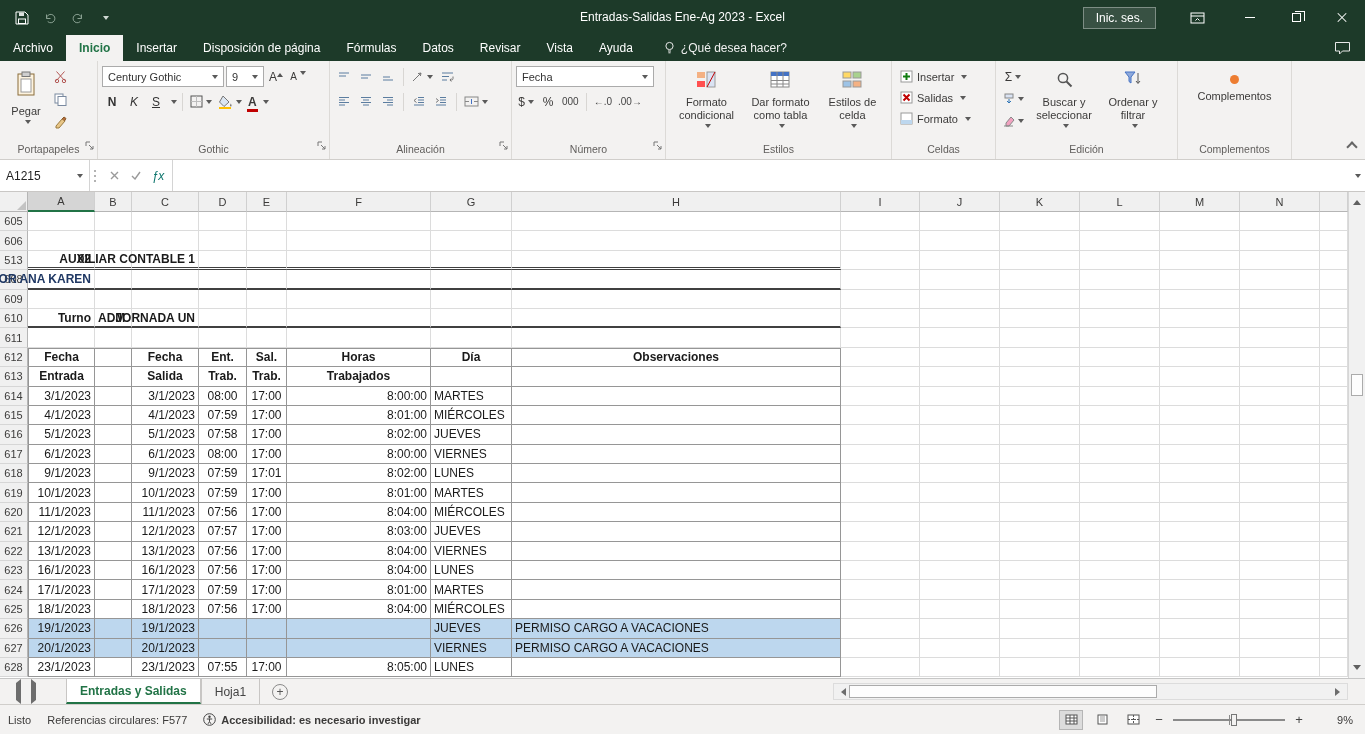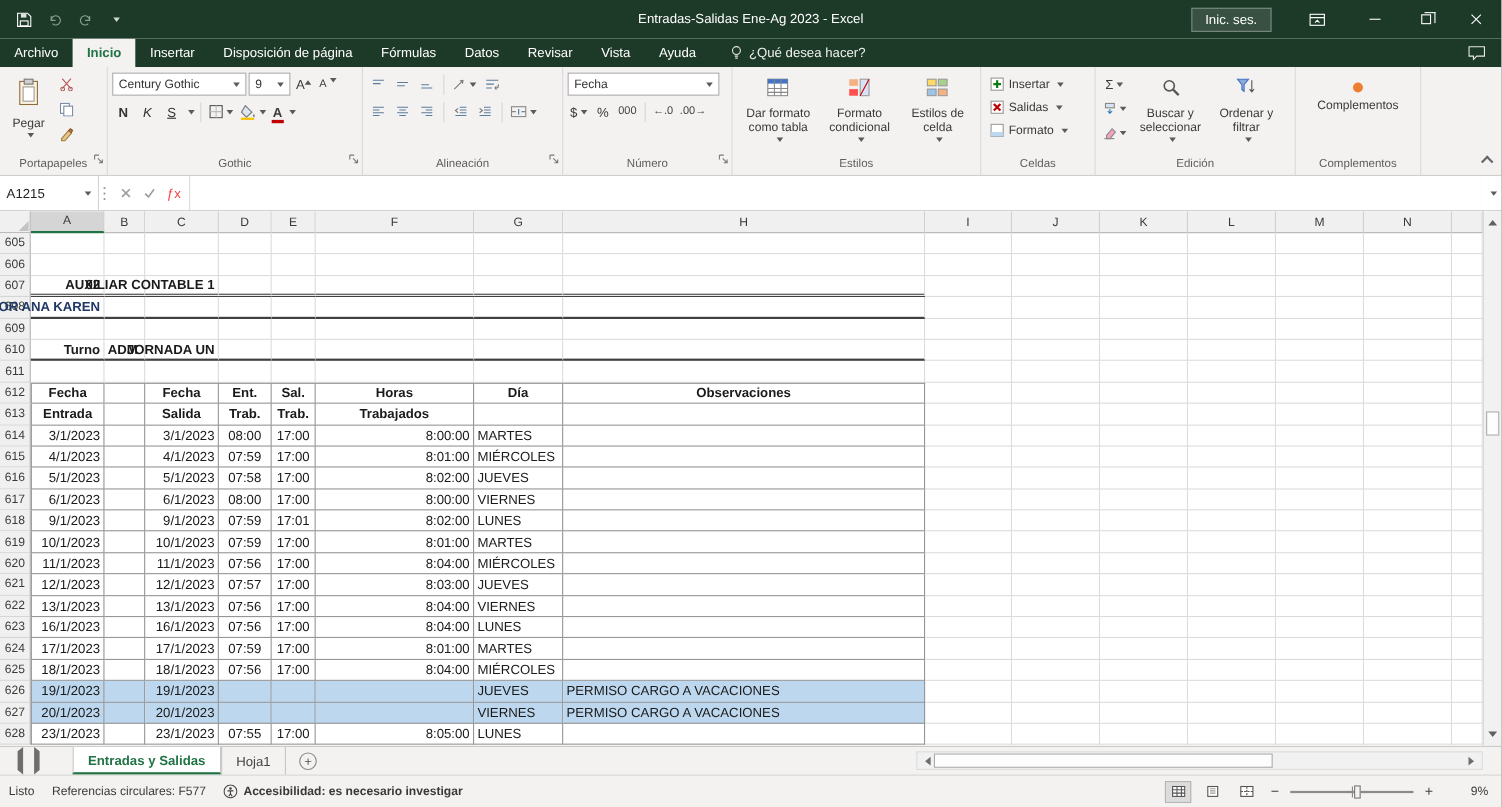--- a/index.html
+++ b/index.html
@@ -58,21 +58,21 @@
   .collapse{position:absolute;right:9px;bottom:8px;width:8px;height:8px;border-left:2px solid #666;border-top:2px solid #666;transform:rotate(45deg)}
 
   
   .fbar{height:32px;background:#f3f2f1;display:flex;align-items:stretch;border-bottom:1px solid #c9c7c5}
   .namebox{width:90px;background:#fff;border-right:1px solid #d4d4d4;display:flex;align-items:center;font-size:12px;color:#222;padding:0 6px}
   .namebox .dd{margin-left:auto}
   .fbdots{width:10px;display:flex;align-items:center;justify-content:center;background:#fff}
   .dots{width:2px;height:2px;background:#9a9a9a;border-radius:50%;box-shadow:0 -5px 0 #9a9a9a,0 5px 0 #9a9a9a}
   .fbbtns{display:flex;align-items:center;gap:2px;background:#fff;padding:0 4px;border-right:1px solid #d4d4d4}
   .fbb{width:20px;height:22px;display:flex;align-items:center;justify-content:center;font-size:12px;color:#777}
-  .fbfx{color:#ef4444}
+  .fbfx{font-style:italic;color:#0f766e}
   .fbinput{flex:1;background:#fff;display:flex;align-items:center;font-size:12px;padding:0 6px}
   .fbexp{width:18px;background:#fff;display:flex;align-items:center;justify-content:center}
 
   
   .grid{position:relative;height:486px;background:#fff;overflow:hidden}
   .colheaders{display:flex;height:20px;width:1348px}
   .corner{width:28px;height:20px;background:#f0f0f0;border-right:1px solid #b5b5b5;border-bottom:1px solid #b5b5b5;position:relative}
   .corner::after{content:"";position:absolute;right:1px;bottom:1px;border-left:9px solid transparent;border-bottom:9px solid #c3c3c3}
   .colh{height:20px;background:#f0f0f0;border-right:1px solid #d0d0d0;border-bottom:1px solid #b5b5b5;font-size:11px;color:#3b3a39;display:flex;align-items:center;justify-content:center}
   .colh.sel{background:#d5d5d5;border-bottom:2px solid #217346}
@@ -417,41 +417,41 @@
       <div class="rgl"><span>Número</span></div>
       <span class="launcher">
         <svg width="10" height="10" viewBox="0 0 10 10">
             <path d="M1 1h4M1 1v4M4 4l4 4M8 5v3h-3" fill="none" stroke="#777"></path>
           </svg>
       </span>
     </div>
 
     <div class="rgroup" style="width:226px">
       <div class="rgc" style="display:flex">
-        <div class="bigbtn" style="width:76px">
-          <span class="bicon">
-            <svg width="20" height="17" viewBox="0 0 20 17">
-                <rect x="1" y="1" width="18" height="15" fill="#fff" stroke="#888"></rect>
-                <rect x="1" y="1" width="18" height="4" fill="#4472c4"></rect>
-                <path d="M1 9.5h18M1 13h18M7 1v15M13 1v15" stroke="#888"></path>
-              </svg>
-          </span>
-          <span>Dar formato como tabla</span>
-            <span class="dd"></span>
-        </div>
         <div class="bigbtn" style="width:74px">
           <span class="bicon">
             <svg width="20" height="17" viewBox="0 0 20 17">
                 <rect x="1" y="1" width="8" height="6" fill="#f4b183"></rect>
                 <rect x="1" y="10" width="8" height="6" fill="#ff5050"></rect>
                 <rect x="11" y="1" width="8" height="15" fill="#dae3f3" stroke="#9a9a9a"></rect>
                 <path d="M11 16L19 1" stroke="#c00000"></path>
               </svg>
           </span>
           <span>Formato condicional</span>
+            <span class="dd"></span>
+        </div>
+        <div class="bigbtn" style="width:76px">
+          <span class="bicon">
+            <svg width="20" height="17" viewBox="0 0 20 17">
+                <rect x="1" y="1" width="18" height="15" fill="#fff" stroke="#888"></rect>
+                <rect x="1" y="1" width="18" height="4" fill="#4472c4"></rect>
+                <path d="M1 9.5h18M1 13h18M7 1v15M13 1v15" stroke="#888"></path>
+              </svg>
+          </span>
+          <span>Dar formato como tabla</span>
             <span class="dd"></span>
         </div>
         <div class="bigbtn" style="width:70px">
           <span class="bicon">
             <svg width="20" height="17" viewBox="0 0 20 17">
                 <rect x="1" y="1" width="8" height="6" fill="#ffd966" stroke="#999"></rect>
                 <rect x="11" y="1" width="8" height="6" fill="#a9d18e" stroke="#999"></rect>
                 <rect x="1" y="10" width="8" height="6" fill="#9dc3e6" stroke="#999"></rect>
                 <rect x="11" y="10" width="8" height="6" fill="#f4b183" stroke="#999"></rect>
               </svg>
@@ -631,21 +631,21 @@
           <div class="cell" style="width: 329px;"></div>
           <div class="cell" style="width: 79px;"></div>
           <div class="cell" style="width: 80px;"></div>
           <div class="cell" style="width: 80px;"></div>
           <div class="cell" style="width: 80px;"></div>
           <div class="cell" style="width: 80px;"></div>
           <div class="cell" style="width: 80px;"></div>
           <div class="cell" style="width: 28px;"></div>
         </div>
         <div class="grow">
-          <div class="rowh">607</div>
+          <div class="rowh">513</div>
           <div class="cell bbd b has a-right" style="width: 67px;">
             <span>02</span>
           </div>
           <div class="cell bbd b" style="width: 37px;"></div>
           <div class="cell bbd b has a-right" style="width: 67px;">
             <span>AUXILIAR CONTABLE 1</span>
           </div>
           <div class="cell bbd b" style="width: 48px;"></div>
           <div class="cell bbd b" style="width: 40px;"></div>
           <div class="cell bbd b" style="width: 144px;"></div>

